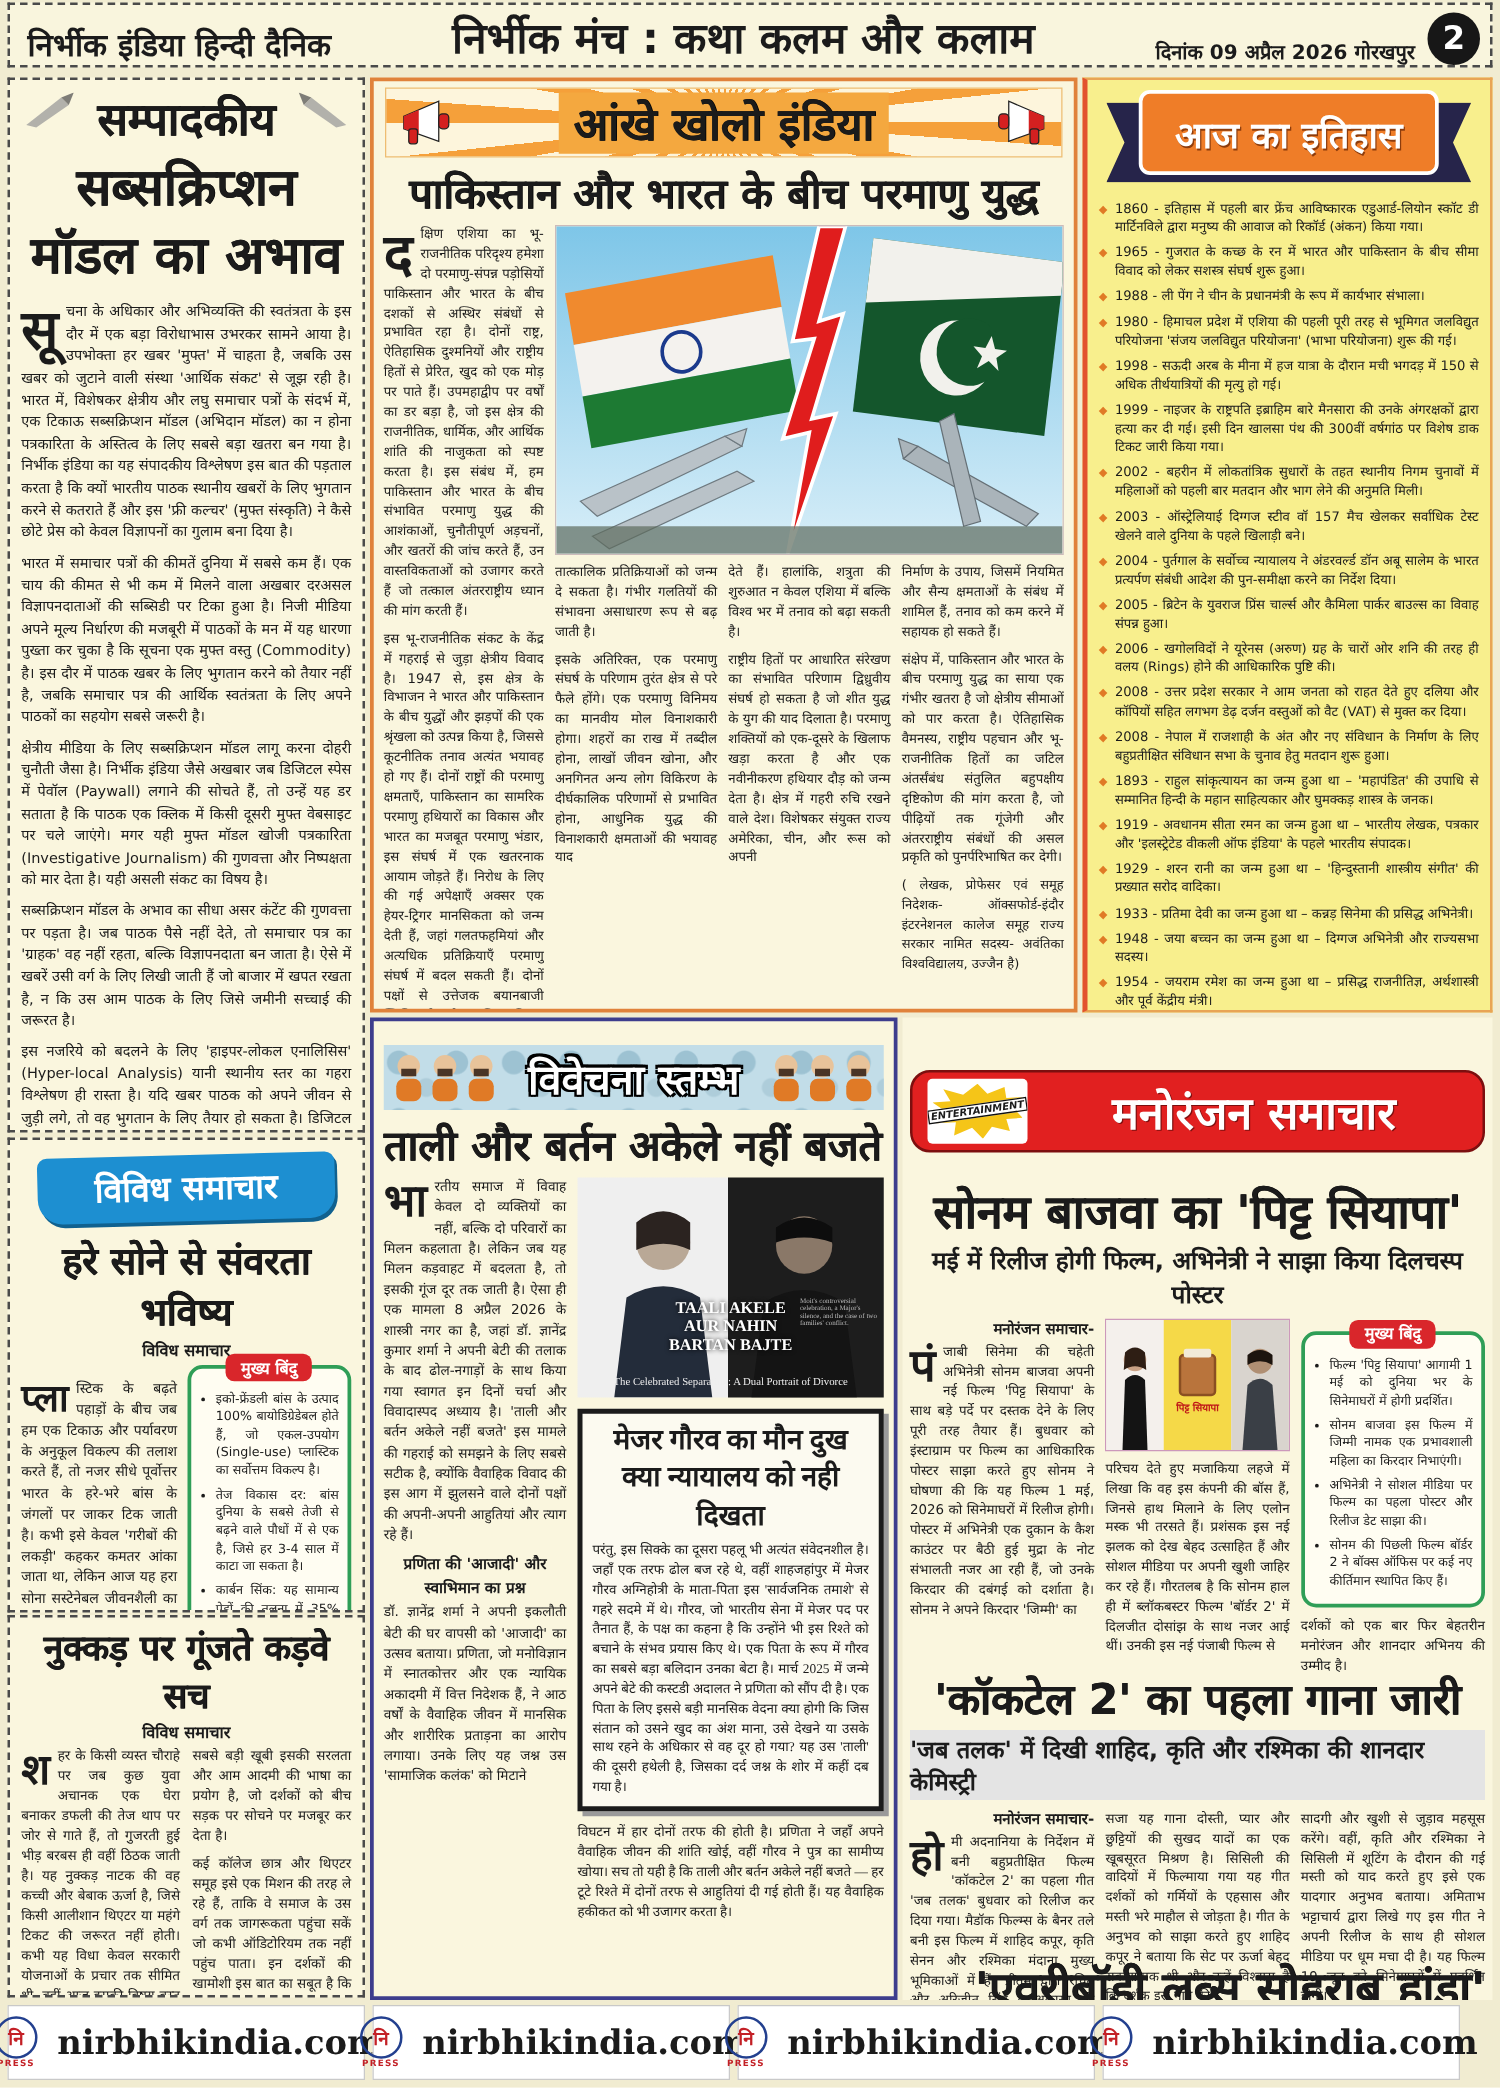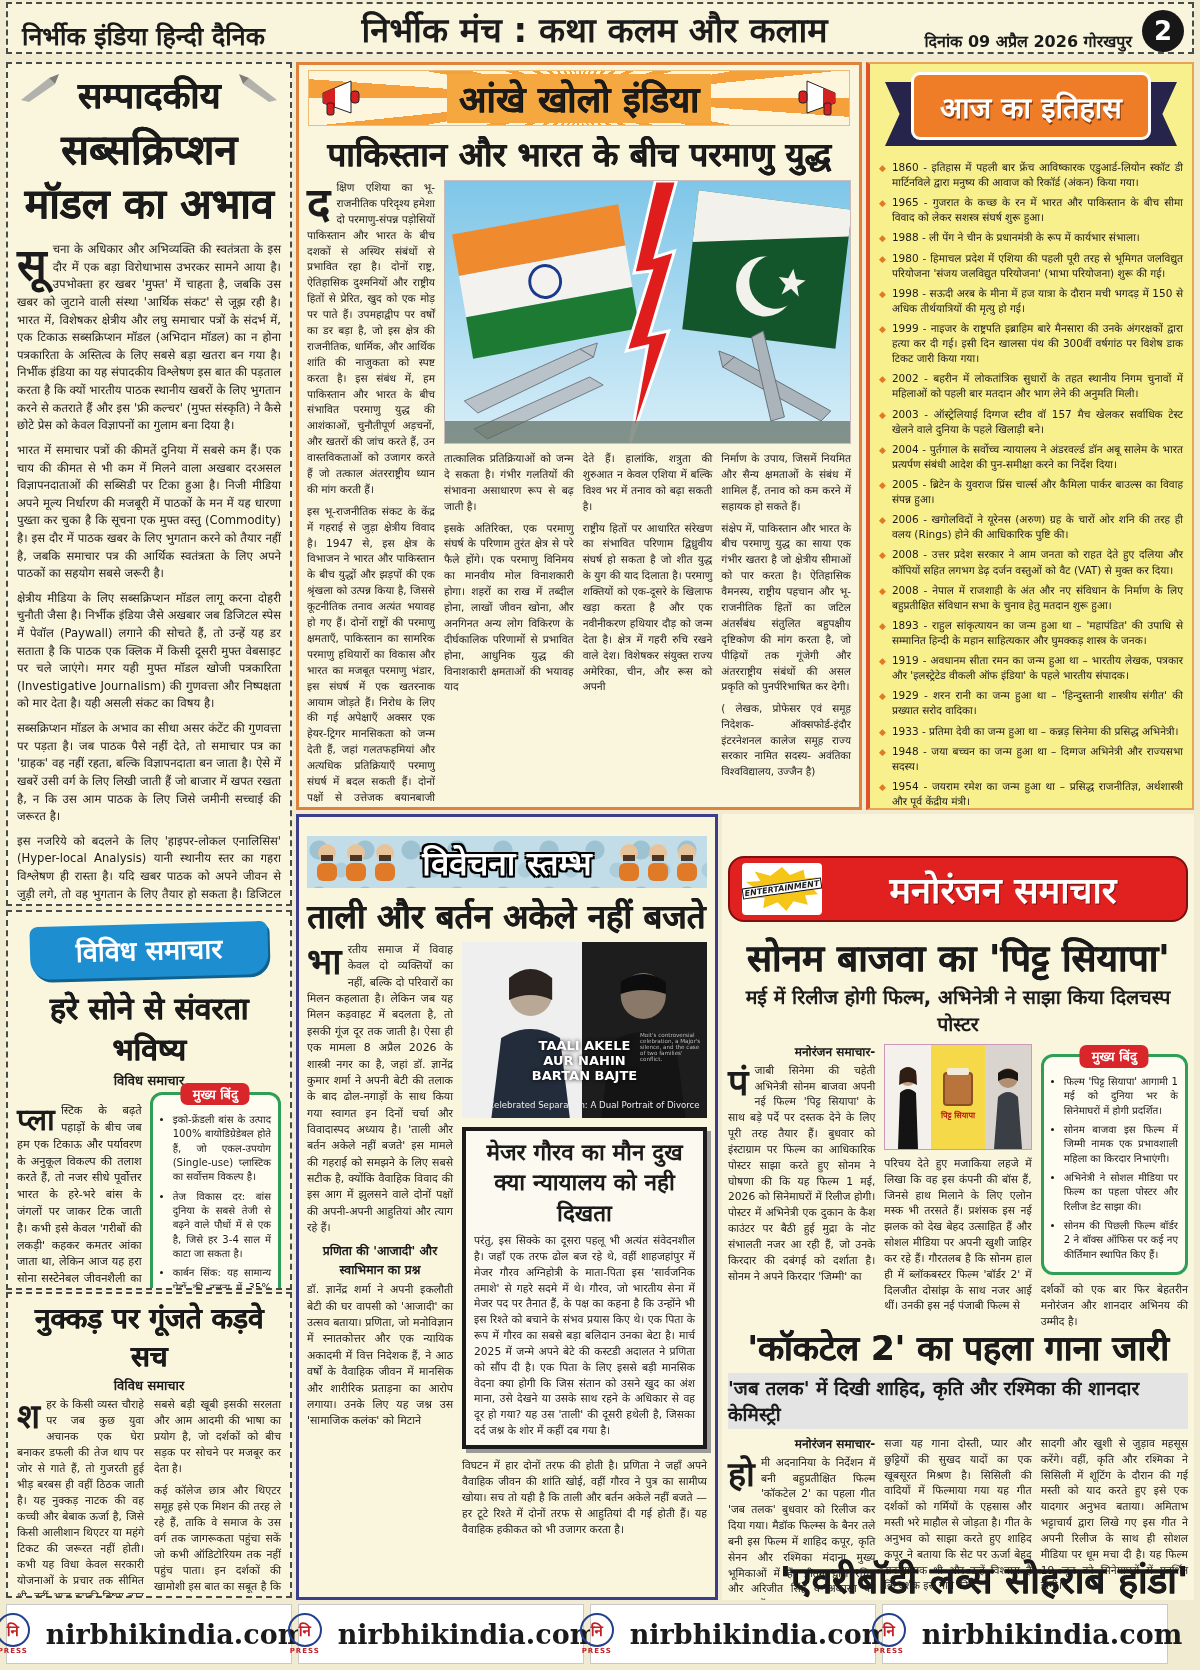--- a/index.html
+++ b/index.html
@@ -79,42 +79,42 @@
                                radial-gradient(circle at 34px 34px,#aecdda 7px,transparent 8px);
               background-size:46px 46px;}
   .viv-banner .t{font-size:33px;font-weight:800;color:#fff;
      text-shadow:2px 2px 0 #000,-2px 2px 0 #000,2px -2px 0 #000,-2px -2px 0 #000,0 2px 0 #000,0 -2px 0 #000;}
   .toon{position:absolute;top:5px;}
   .viv-head{font-size:33px;font-weight:800;margin:5px 0 4px;text-shadow:.5px 0 0 #000;}
   .viv-grid{display:flex;gap:9px;}
   .viv-left{width:146px;flex:none;font-size:10.9px;line-height:1.5;text-align:justify;}
   .viv-left p{margin:0 0 6px;}
   .viv-sub2{font-weight:800;text-align:center;font-size:12.3px;margin:3px 0;}
-  .viv-right{flex:1;}
+  .viv-right{flex:1;font-family:Liberation Serif, serif;}
   .viv-img{height:176px;position:relative;background:linear-gradient(90deg,#efefef 0 49%,#1d1d1d 49% 100%);}
   .viv-img .title{position:absolute;left:0;right:0;bottom:34px;text-align:center;color:#fff;font-weight:800;
                   font-size:13px;line-height:1.15;text-shadow:0 0 4px #000;}
   .viv-img .subt{position:absolute;left:0;right:0;bottom:8px;text-align:center;color:#eee;font-size:8.6px;}
   .viv-img .note{position:absolute;right:3px;bottom:56px;width:64px;color:#bbb;font-size:5.6px;text-align:left;}
   .gaurav-box{border:4px solid #1b1b1b;margin-top:9px;padding:6px 8px;background:#fcfaf0;box-shadow:4px 4px 0 #9a9a9a;}
   .gaurav-head{font-size:22.5px;font-weight:800;text-align:center;line-height:1.35;margin:0 0 5px;}
   .gaurav-text{font-size:10.7px;line-height:1.48;text-align:justify;}
   .viv-lower{display:flex;gap:9px;margin-top:9px;}
   .viv-lower .c{flex:1;font-size:10.7px;line-height:1.5;text-align:justify;}
   
   #entertainment{left:722px;top:814px;width:472px;height:786px;padding:0 6px;}
   .ent-banner{margin-top:42px;height:62px;background:#e12020;border-radius:16px;display:flex;align-items:center;
               padding:0 12px;gap:10px;border:2px solid #7c0f0f;}
   .ent-logo{width:80px;height:52px;position:relative;background:#fff;border-radius:4px;flex:none;overflow:hidden;}
   .burst-shape{position:absolute;inset:4px;background:#f5c518;
      clip-path:polygon(50% 0,61% 18%,80% 6%,82% 26%,100% 24%,90% 44%,100% 62%,82% 64%,86% 86%,66% 78%,56% 100%,44% 80%,24% 94%,26% 70%,4% 72%,16% 52%,0 34%,20% 32%,12% 10%,34% 20%);}
   .ent-logo .lbl{position:absolute;left:0;right:0;top:20px;text-align:center;font-size:8px;font-weight:800;
                  font-style:italic;background:#fff;transform:rotate(-8deg);border:1px solid #111;}
   .ent-title{color:#fff;font-size:36px;font-weight:800;flex:1;text-align:center;text-shadow:1px 1px 0 #7c0f0f;}
-  .s1-head{font-size:37px;font-weight:800;text-align:center;margin:9px 0 1px;text-shadow:.5px 0 0 #000;}
+  .s1-head{font-size:37px;font-weight:800;text-align:center;margin:20px 0 1px;text-shadow:.5px 0 0 #000;}
   .s1-sub{font-size:19.5px;font-weight:800;text-align:center;margin:0 0 7px;}
   .grid3{display:flex;gap:9px;}
   .grid3 .c{flex:1;font-size:10.7px;line-height:1.48;text-align:justify;}
   .grid3 .c p{margin:0 0 6px;}
   .kick-r{display:block;text-align:right;font-weight:800;font-size:12px;margin-bottom:1px;}
   #s1-grid{height:276px;}
   .poster{height:104px;display:flex;margin-bottom:6px;border:1px solid #c9b;}
   .poster>div{position:relative;}
   .p-left{flex:1;background:#f4f0ec;}
   .p-mid{flex:1.15;background:#f5d948;display:flex;flex-direction:column;align-items:center;justify-content:center;}

